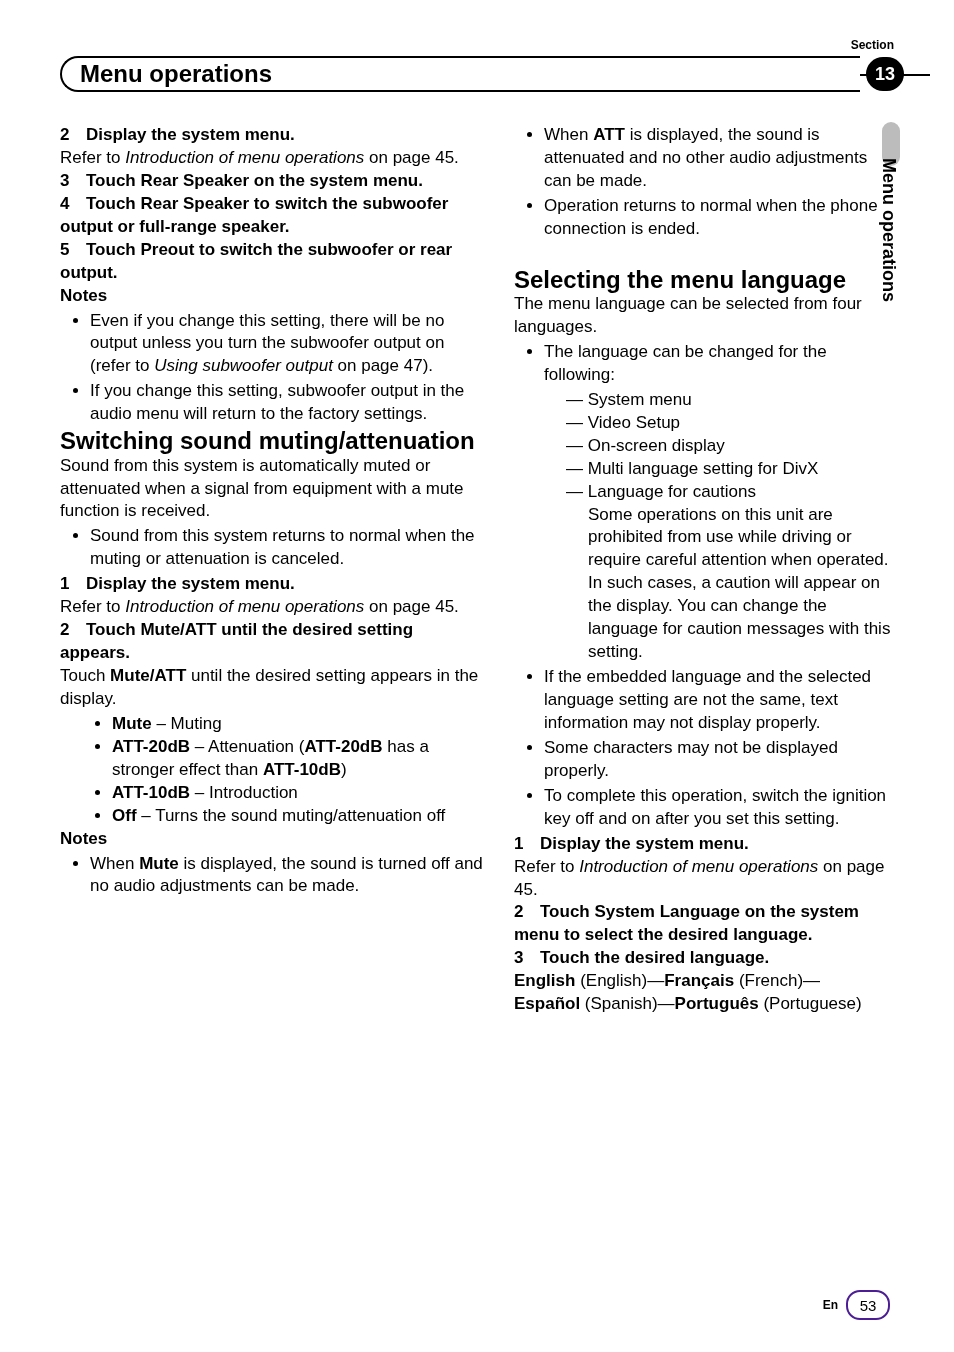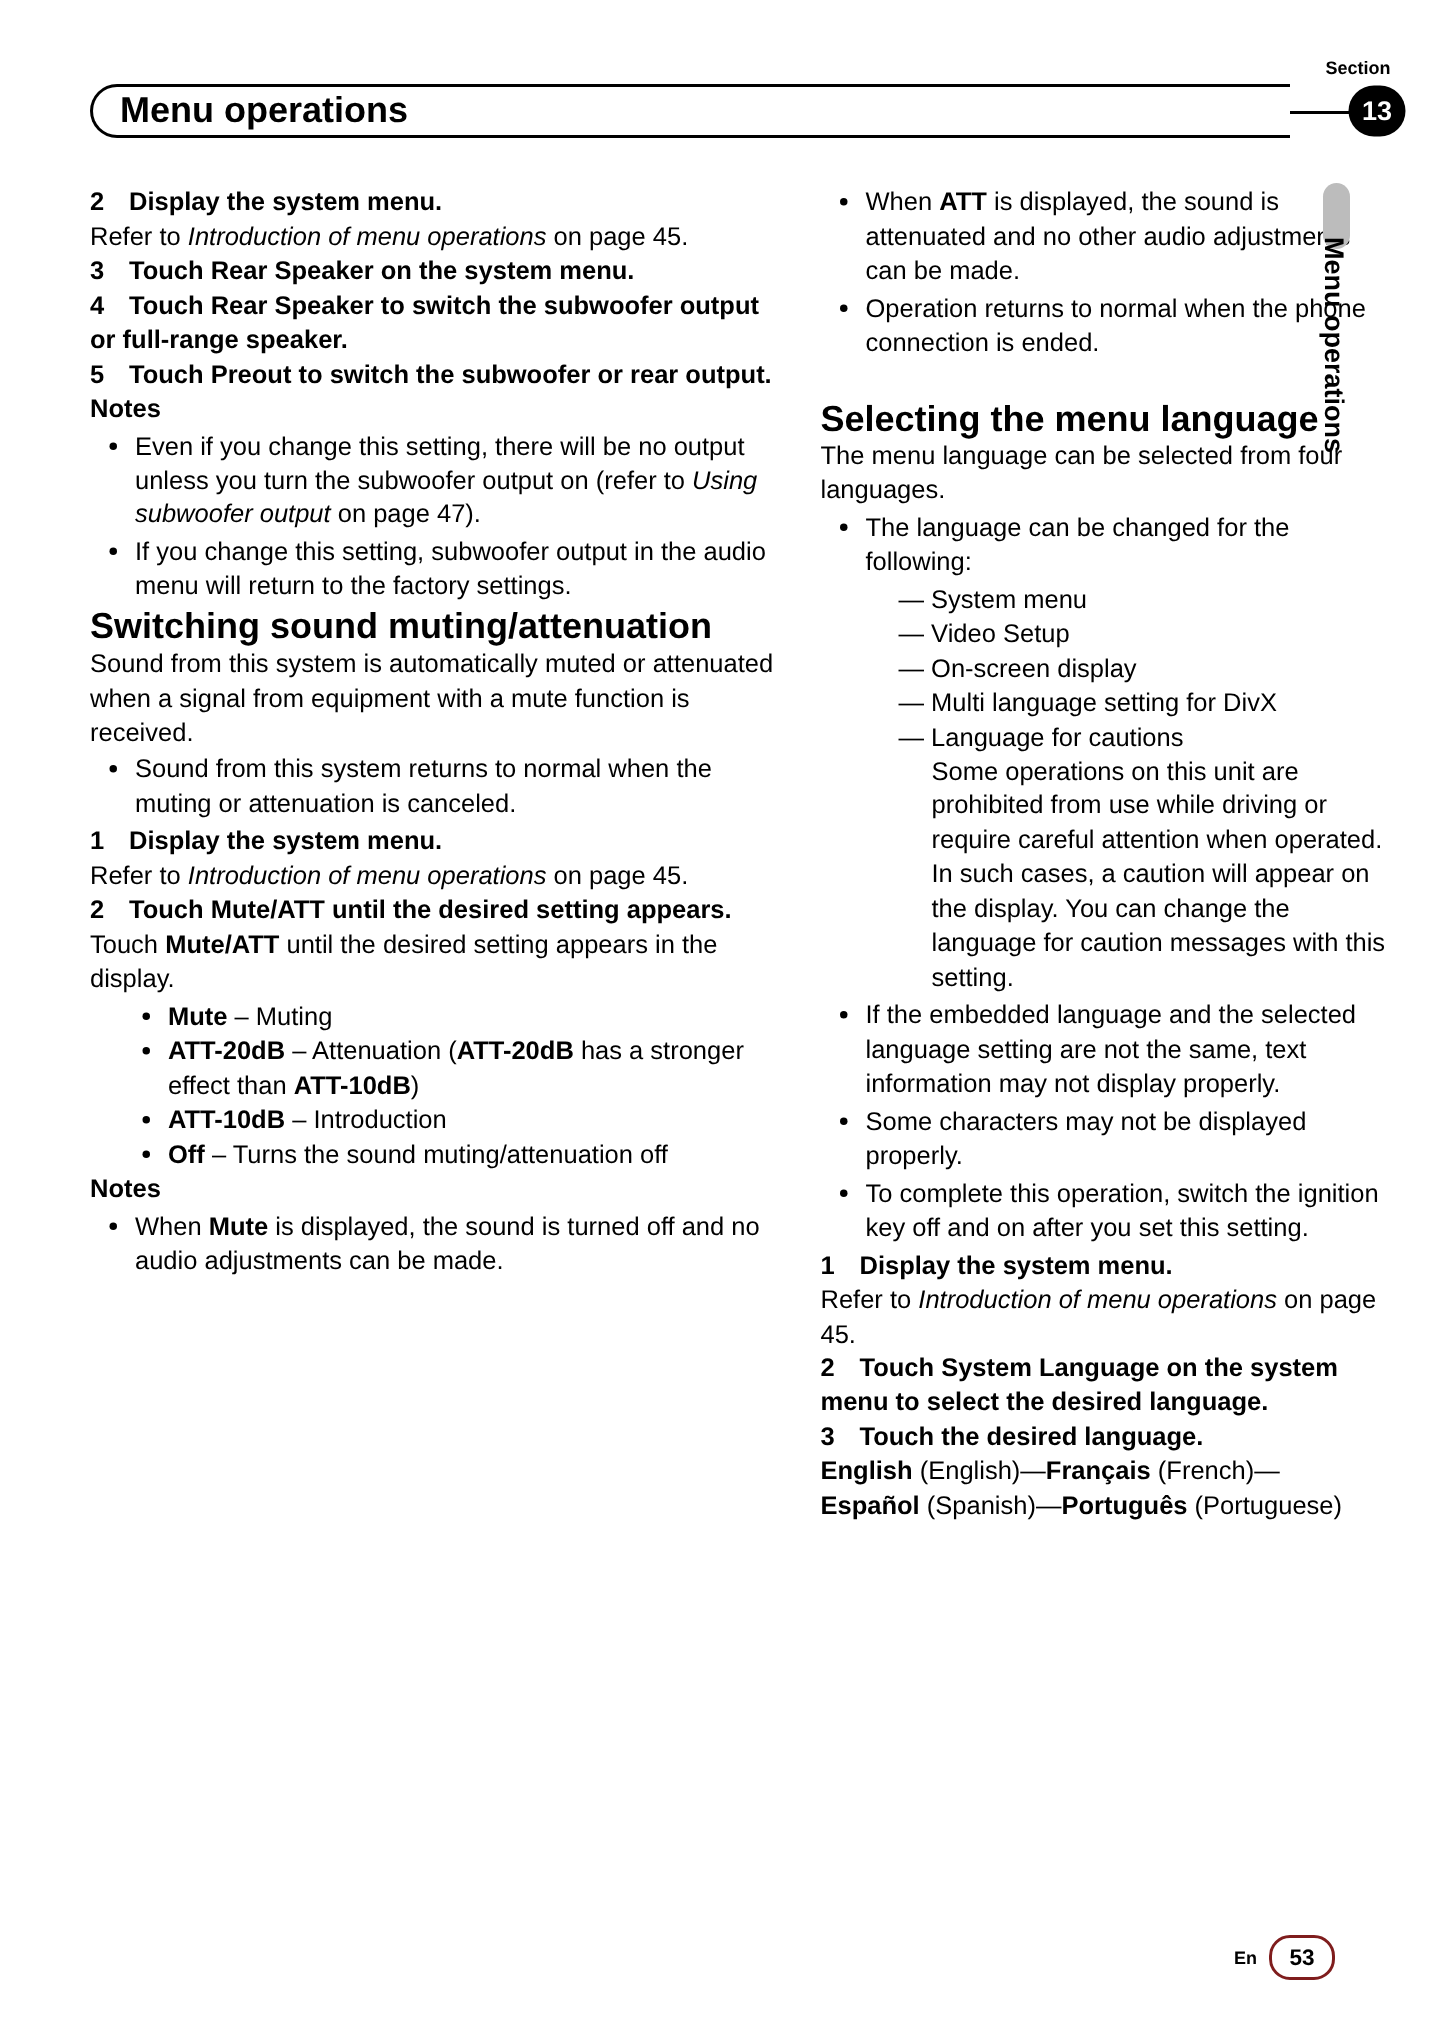--- a/index.html
+++ b/index.html
@@ -8,21 +8,21 @@
     font-family: Arial, Helvetica, sans-serif;
     background: #fff;
     color: #000;
     width: 954px;
   }
   .page {
     width: 954px;
     height: 1352px;
     position: relative;
     box-sizing: border-box;
-    padding: 52px 27px 30px 60px;
+    padding: 52px 60px 30px 60px;
   }
   .header-row {
     position: relative;
     height: 44px;
     margin-bottom: 28px;
   }
   .section-label {
     position: absolute;
     right: 0;
     top: -14px;
@@ -138,28 +138,28 @@
     right: 64px;
     display: flex;
     align-items: center;
     gap: 8px;
   }
   .footer-lang {
     font-size: 12px;
     font-weight: bold;
   }
   .page-num-pill {
-    border: 2px solid #7f1d1d;
+    border: 2px solid #4c1d95;
     border-radius: 14px;
     width: 40px;
     height: 26px;
     display: flex;
     align-items: center;
     justify-content: center;
-    font-weight: bold;
+    font-weight: normal;
     font-size: 15px;
     text-align: center;
   }
   .rcol { max-width: 380px; }
 </style>
 </head>
 <body>
 
 <div class="page">
   <div class="header-row">

